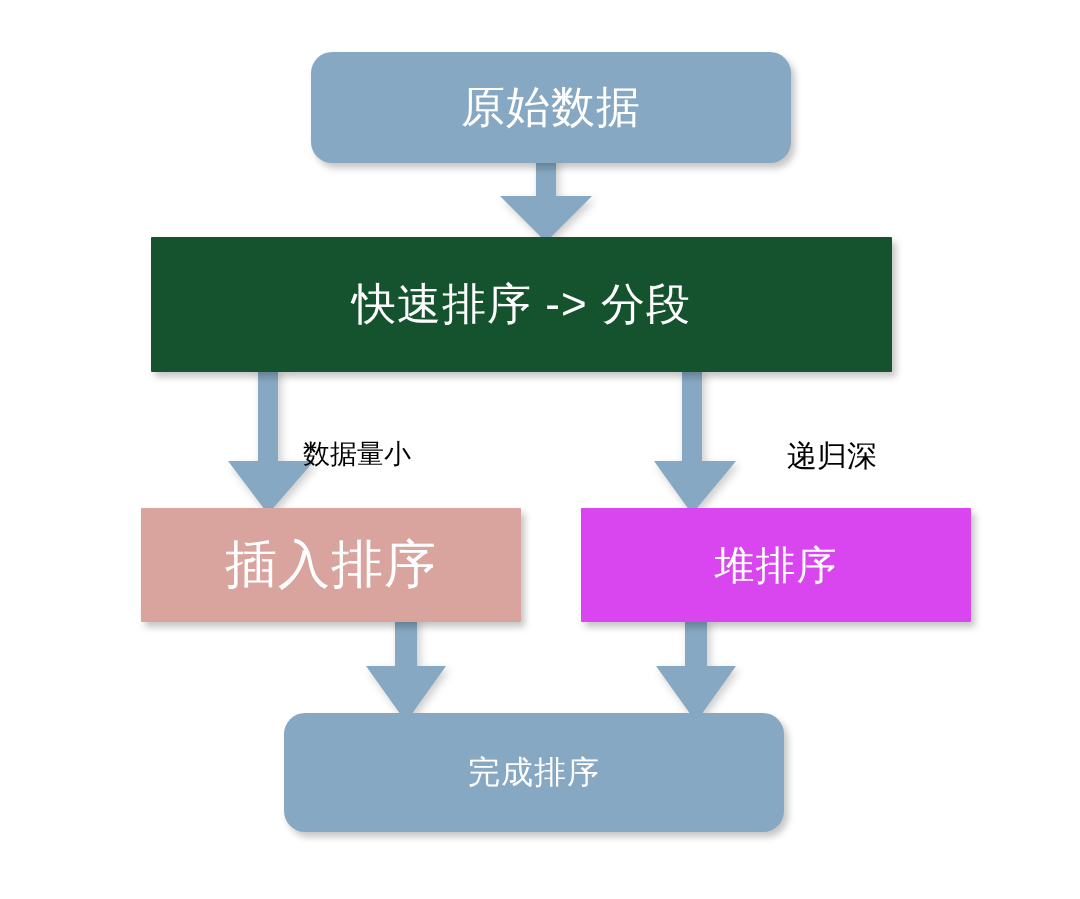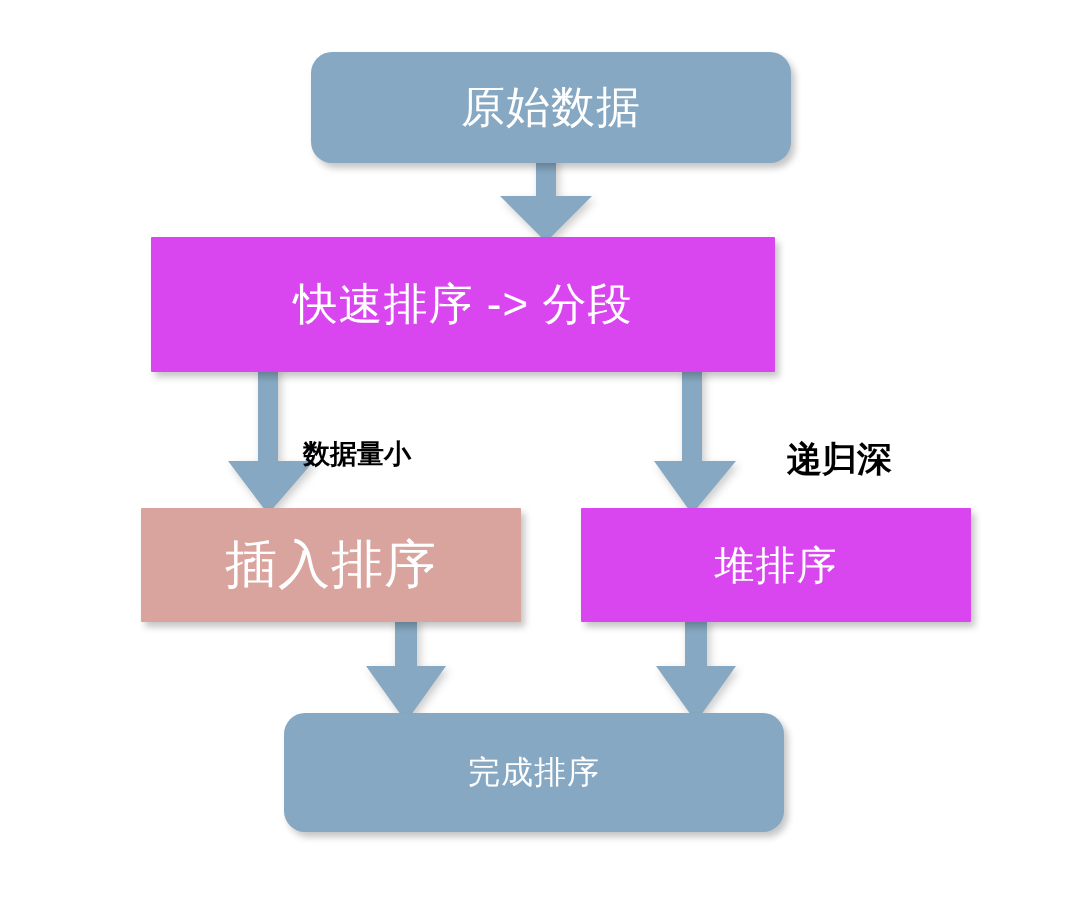--- a/index.html
+++ b/index.html
@@ -31,21 +31,21 @@
     letter-spacing: 1px;
     z-index: 3;
     box-shadow: 4px 5px 7px rgba(0,0,0,0.23);
   }
   .node-rounded { border-radius: 21px; }
   .node-sharp   { border-radius: 1px; }
 
   .edge-label {
     position: absolute;
     color: #000000;
-    font-weight: bold;
+    font-weight: normal;
     white-space: nowrap;
     z-index: 6;
     text-align: right;
   }
 
   .arrow-wrap {
     position: absolute;
     z-index: 2;
     filter: drop-shadow(3px 4px 4px rgba(0,0,0,0.20));
   }
@@ -83,33 +83,33 @@
   <div class="arrow-wrap" style="left:656px; top:618px; width:80px; height:104px;">
     <svg width="80" height="104" viewBox="0 0 80 104">
       <polygon points="29,0 51,0 51,48 80,48 40,104 0,48 29,48" fill="#86a8c2"></polygon>
     </svg>
   </div>
 
   <div class="node node-rounded" style="left:311px; top:52px; width:480px; height:111px; background:#86a8c2; font-size:44px;">
     <span>原始数据</span>
   </div>
 
-  <div class="node node-sharp" style="left:151px; top:237px; width:624px; height:135px; background:#d946ef; font-size:44px;">
+  <div class="node node-sharp" style="left:151px; top:237px; width:741px; height:135px; background:#14532d; font-size:44px;">
     <span>快速排序 -&gt; 分段</span>
   </div>
 
   <div class="node node-sharp" style="left:141px; top:508px; width:380px; height:114px; background:#d9a39e; font-size:52px;">
     <span>插入排序</span>
   </div>
 
   <div class="node node-sharp" style="left:581px; top:508px; width:390px; height:114px; background:#d946ef; font-size:40px;">
     <span>堆排序</span>
   </div>
 
   <div class="node node-rounded" style="left:284px; top:713px; width:500px; height:119px; background:#86a8c2; font-size:32px;">
     <span>完成排序</span>
   </div>
 
   <div class="edge-label" style="left:303px; top:436px; font-size:27px;">数据量小</div>
 
-  <div class="edge-label" style="left:787px; top:436px; font-size:35px;">递归深</div>
+  <div class="edge-label" style="left:787px; top:436px; font-size:30px;">递归深</div>
 
 </div>
 
 </body></html>

